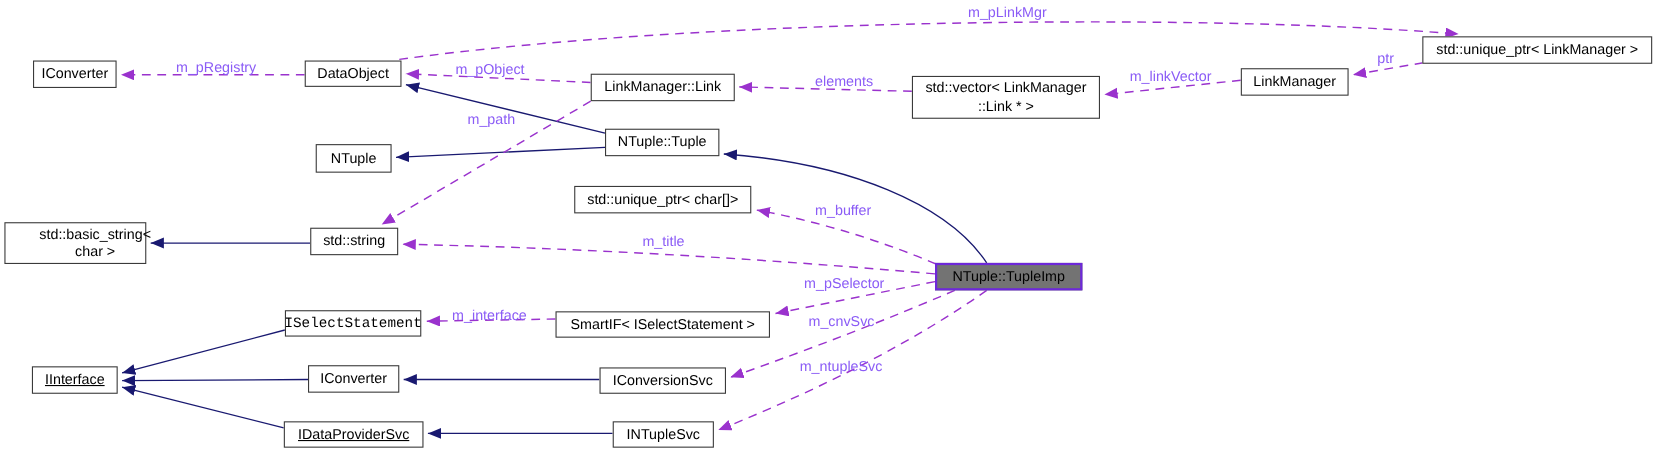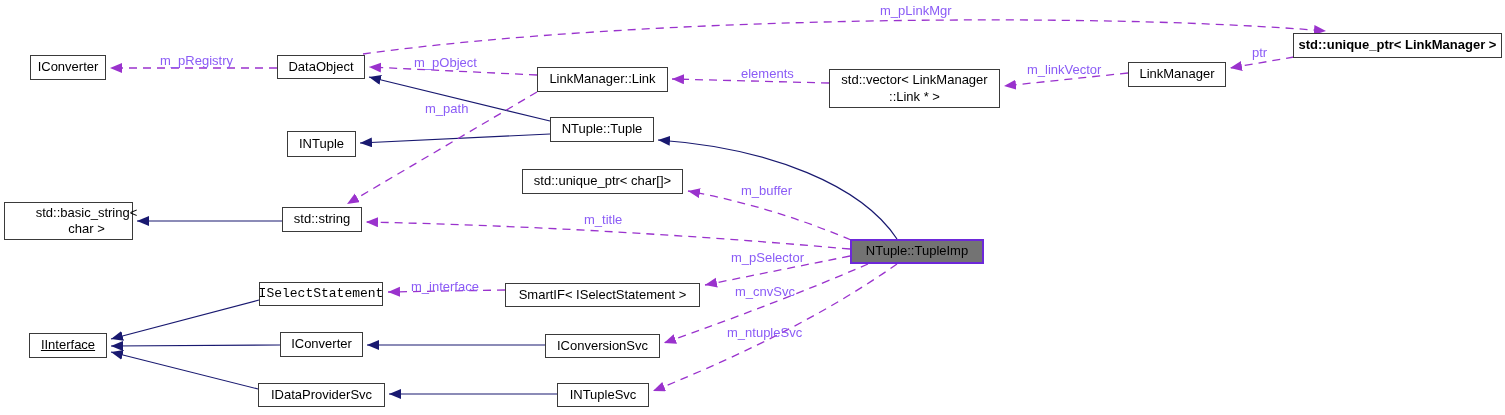--- a/index.html
+++ b/index.html
@@ -56,37 +56,37 @@
     <path class="use" d="M 851,240 Q 770,206 688,191" marker-end="url(#mpurple)"></path>
     <path class="use" d="M 850,249 Q 600,227 366,222" marker-end="url(#mpurple)"></path>
     <path class="use" d="M 850,256 L 705,285" marker-end="url(#mpurple)"></path>
     <path class="use" d="M 868,264 Q 780,302 664,343" marker-end="url(#mpurple)"></path>
     <path class="use" d="M 897,264 Q 800,332 653,391" marker-end="url(#mpurple)"></path>
     <path class="use" d="M 505,290 L 388,292" marker-end="url(#mpurple)"></path>
   </svg>
 
   <div class="node" style="left:30px;top:55px;width:76px;height:25px;"><span>IConverter</span></div>
   <div class="node" style="left:277px;top:55px;width:88px;height:24px;"><span>DataObject</span></div>
-  <div class="node" style="left:287px;top:131px;width:69px;height:26px;"><span>INTuple</span></div>
+  <div class="node" style="left:287px;top:131px;width:69px;height:26px;"><span>NTuple</span></div>
   <div class="node" style="left:537px;top:67px;width:131px;height:25px;"><span>LinkManager::Link</span></div>
   <div class="node" style="left:550px;top:117px;width:104px;height:25px;"><span>NTuple::Tuple</span></div>
   <div class="node" style="left:522px;top:169px;width:161px;height:25px;"><span>std::unique_ptr&lt; char[]&gt;</span></div>
   <div class="node" style="left:829px;top:69px;width:171px;height:39px;"><span>std::vector&lt; LinkManager
 ::Link * &gt;</span></div>
   <div class="node" style="left:1128px;top:62px;width:98px;height:25px;"><span>LinkManager</span></div>
-  <div class="node" style="left:1293px;top:33px;width:209px;height:25px;font-weight:bold;"><span>std::unique_ptr&lt; LinkManager &gt;</span></div>
+  <div class="node" style="left:1293px;top:33px;width:209px;height:25px;"><span>std::unique_ptr&lt; LinkManager &gt;</span></div>
   <div class="node" style="left:4px;top:202px;width:129px;height:38px;padding-left:36px;"><span>std::basic_string&lt;
 char &gt;</span></div>
   <div class="node" style="left:282px;top:207px;width:80px;height:25px;"><span>std::string</span></div>
   <div class="node focus" style="left:850px;top:239px;width:134px;height:25px;"><span>NTuple::TupleImp</span></div>
   <div class="node" style="left:505px;top:283px;width:195px;height:24px;"><span>SmartIF&lt; ISelectStatement &gt;</span></div>
   <div class="node" style="left:259px;top:282px;width:124px;height:24px;font-family:Liberation Mono, monospace;"><span>ISelectStatement</span></div>
   <div class="node" style="left:29px;top:333px;width:78px;height:25px;text-decoration:underline;"><span>IInterface</span></div>
   <div class="node" style="left:280px;top:332px;width:83px;height:25px;"><span>IConverter</span></div>
-  <div class="node" style="left:258px;top:383px;width:127px;height:24px;"><span>IDataProviderSvc</span></div>
+  <div class="node" style="left:258px;top:383px;width:127px;height:24px;text-decoration:underline;"><span>IDataProviderSvc</span></div>
   <div class="node" style="left:545px;top:334px;width:115px;height:24px;"><span>IConversionSvc</span></div>
   <div class="node" style="left:557px;top:383px;width:92px;height:24px;"><span>INTupleSvc</span></div>
 
   <span class="elabel" style="left:160px;top:53px;">m_pRegistry</span>
   <span class="elabel" style="left:414px;top:55px;">m_pObject</span>
   <span class="elabel" style="left:425px;top:101px;">m_path</span>
   <span class="elabel" style="left:880px;top:3px;">m_pLinkMgr</span>
   <span class="elabel" style="left:741px;top:66px;">elements</span>
   <span class="elabel" style="left:1027px;top:62px;">m_linkVector</span>
   <span class="elabel" style="left:1252px;top:45px;">ptr</span>

